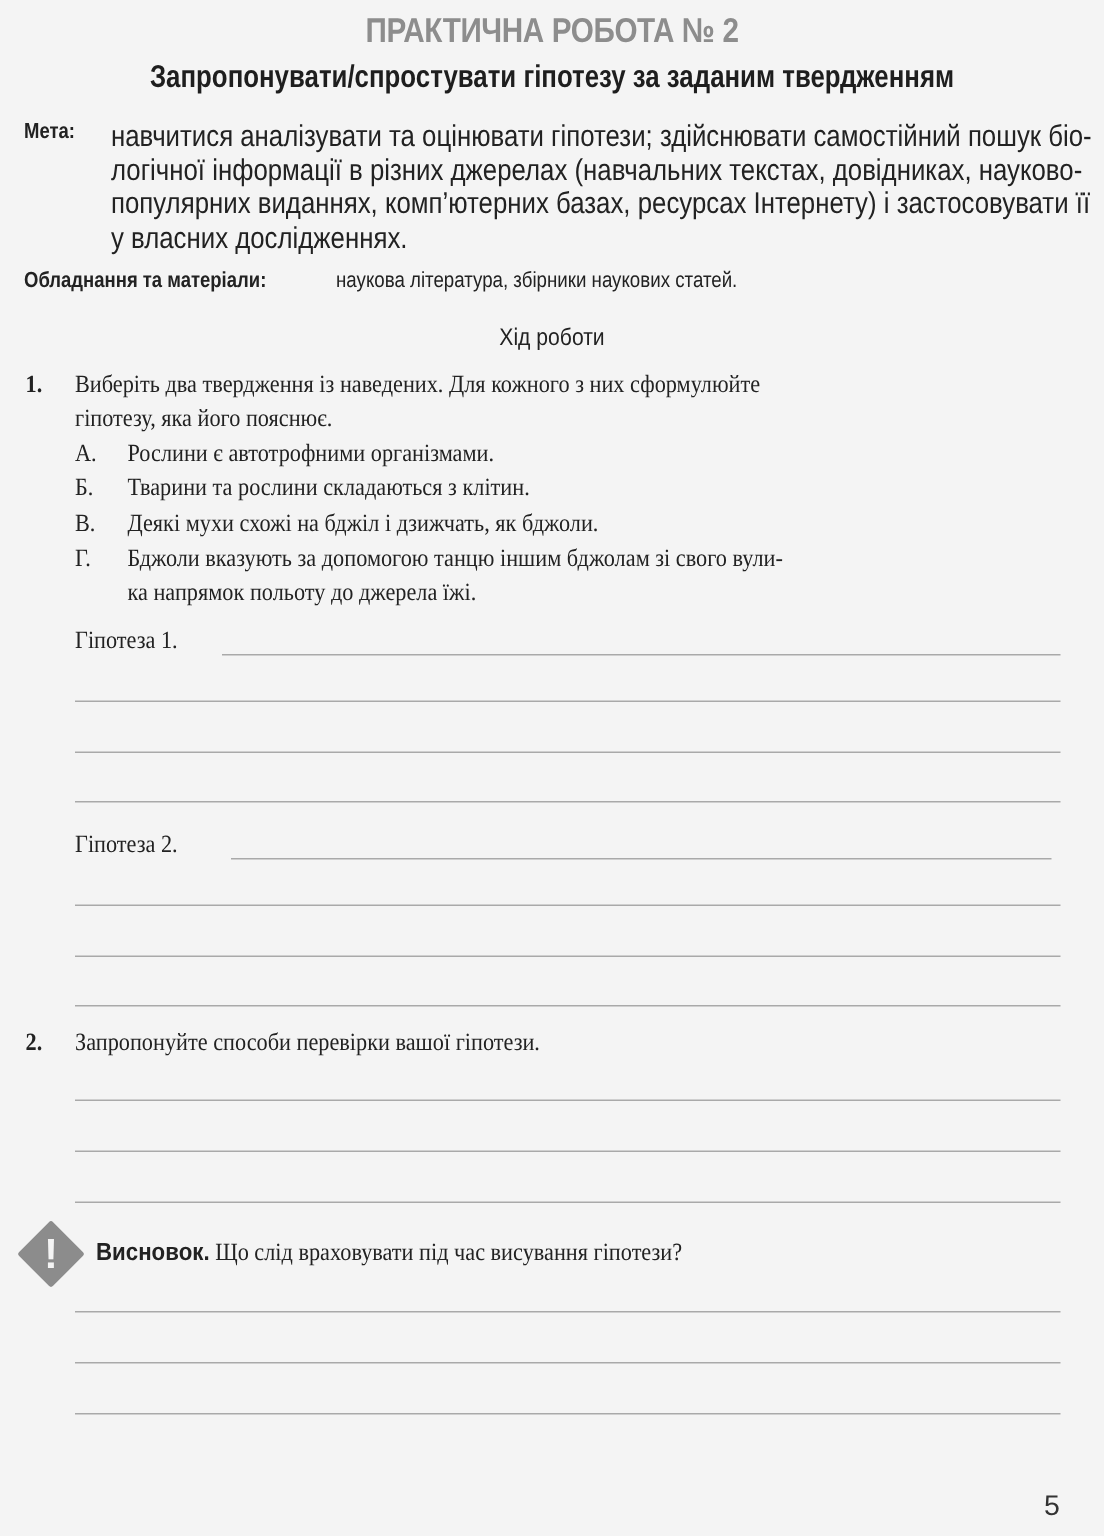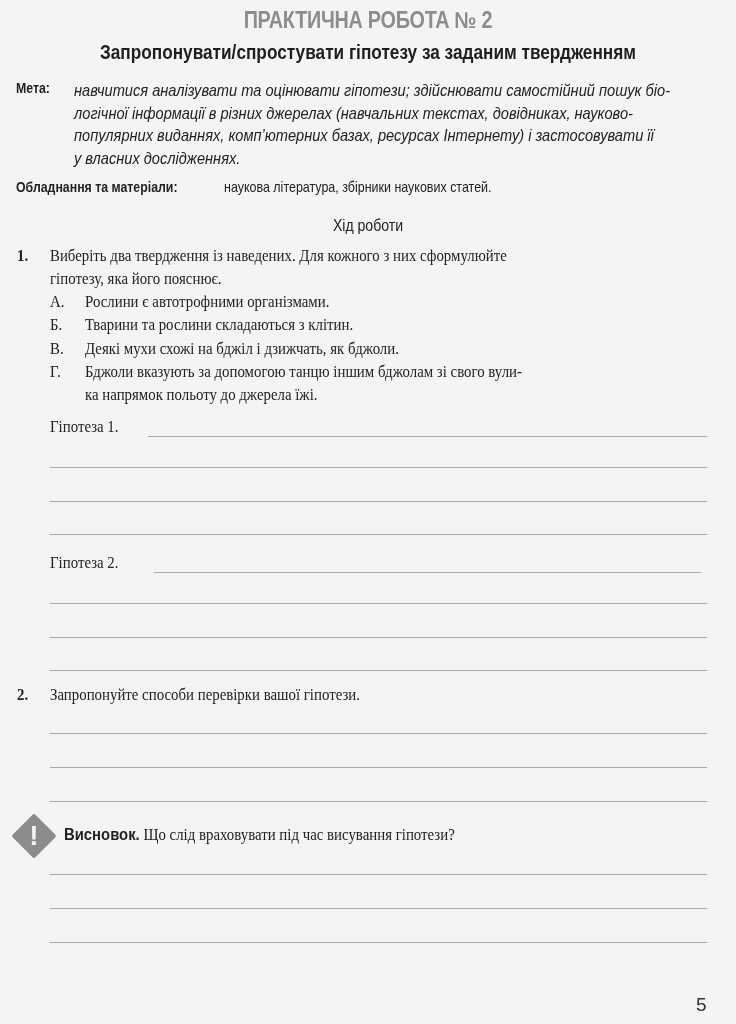--- a/index.html
+++ b/index.html
@@ -18,21 +18,21 @@
   .subtitle {
     left: 0; right: 0; top: 40px; text-align: center;
     font-size: 21px; font-weight: bold; color: #1e1e1e;
     transform: scaleX(0.82); transform-origin: center; white-space: nowrap;
   }
   .meta-label {
     left: 16px; top: 80px; font-size: 14.5px; font-weight: bold;
     transform: scaleX(0.85); transform-origin: left;
   }
   .meta-text {
-    left: 74px; top: 80px; width: 640px; font-size: 17px; line-height: 22.5px; font-style: italic;
+    left: 74px; top: 80px; width: 640px; font-size: 20px; line-height: 22.5px;
   }
   .meta-text span { display: block; white-space: nowrap; transform: scaleX(0.86); transform-origin: left; }
   .equip-label {
     left: 16px; top: 179px; font-size: 14.5px; font-weight: bold; white-space: nowrap;
     transform: scaleX(0.85); transform-origin: left;
   }
   .equip-text {
     left: 224px; top: 179px; font-size: 14.5px; white-space: nowrap;
     transform: scaleX(0.86); transform-origin: left;
   }

